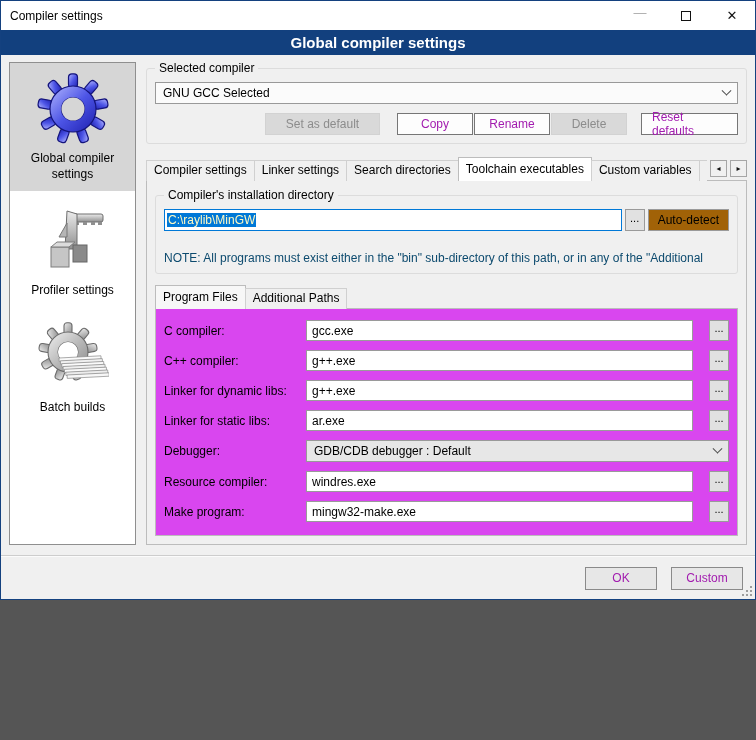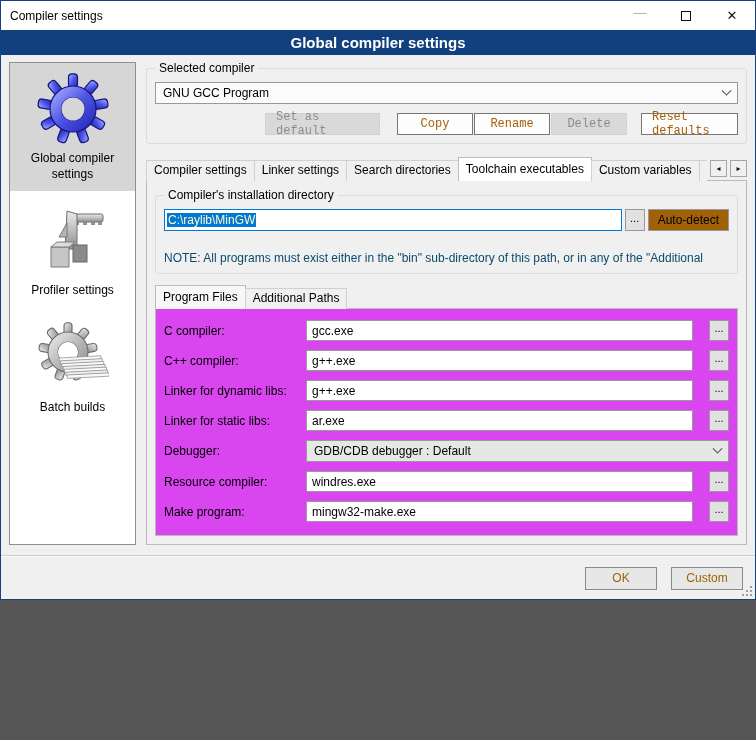--- a/index.html
+++ b/index.html
@@ -40,24 +40,24 @@
               padding:13px 8px 8px 8px; margin-top:6px; }
   .groupbox > .legend { position:absolute; top:-8px; left:8px; background:#f0f0f0; padding:0 4px; }
   .tabpanel .groupbox > .legend { background:#f0f0f0; }
   
   .combo { height:22px; border:1px solid #999; background:#fbfbfb; display:flex;
            align-items:center; padding:0 7px; }
   .combo.gray { background:#e7e7e7; }
   .chevron { margin-left:auto; width:7px; height:7px; border-right:1.4px solid #4a4a4a;
              border-bottom:1.4px solid #4a4a4a; transform:rotate(45deg) translate(-2px,-2px); flex:none; }
   
-  .btn { height:22px; background:#fdfdfd; border:1px solid #767676; color:#a16207;
+  .btn { height:22px; background:#fdfdfd; border:1px solid #767676; color:#a21caf;
          display:inline-flex; align-items:center; justify-content:center; padding:0 10px; cursor:default; }
   .btn.disabled { background:#d9d9d9; border-color:#d2d2d2; color:#8c8c8c; }
-  .btnrow { display:flex; justify-content:flex-end; align-items:flex-start; margin-top:9px;font-family:Liberation Mono, monospace; }
+  .btnrow { display:flex; justify-content:flex-end; align-items:flex-start; margin-top:9px; }
   .w-setdef { width:115px; margin-right:17px; }
   .w-copy   { width:76px; margin-right:1px; }
   .w-rename { width:76px; margin-right:1px; }
   .w-delete { width:76px; margin-right:14px; }
   .w-reset  { width:97px; }
   
   .tabstrip { display:flex; align-items:flex-end; margin-top:13px; position:relative;
               z-index:2; margin-bottom:-1px; height:24px; flex:none; }
   .tabs-scroll { display:flex; align-items:flex-end; overflow:hidden; white-space:nowrap; flex:1; }
   .tab { height:21px; line-height:19px; padding:0 7px; background:#f0f0f0;
@@ -224,21 +224,21 @@
         </svg>
         <span class="side-label">Batch builds</span>
       </div>
     </div>
 
     <div class="main">
 
       <div class="groupbox">
         <span class="legend">Selected compiler</span>
         <div class="combo">
-          <span>GNU GCC Program</span>
+          <span>GNU GCC Selected</span>
           <span class="chevron"></span>
         </div>
         <div class="btnrow">
           <div class="btn disabled w-setdef">Set as default</div>
           <div class="btn w-copy">Copy</div>
           <div class="btn w-rename">Rename</div>
           <div class="btn disabled w-delete">Delete</div>
           <div class="btn w-reset">Reset defaults</div>
         </div>
       </div>

